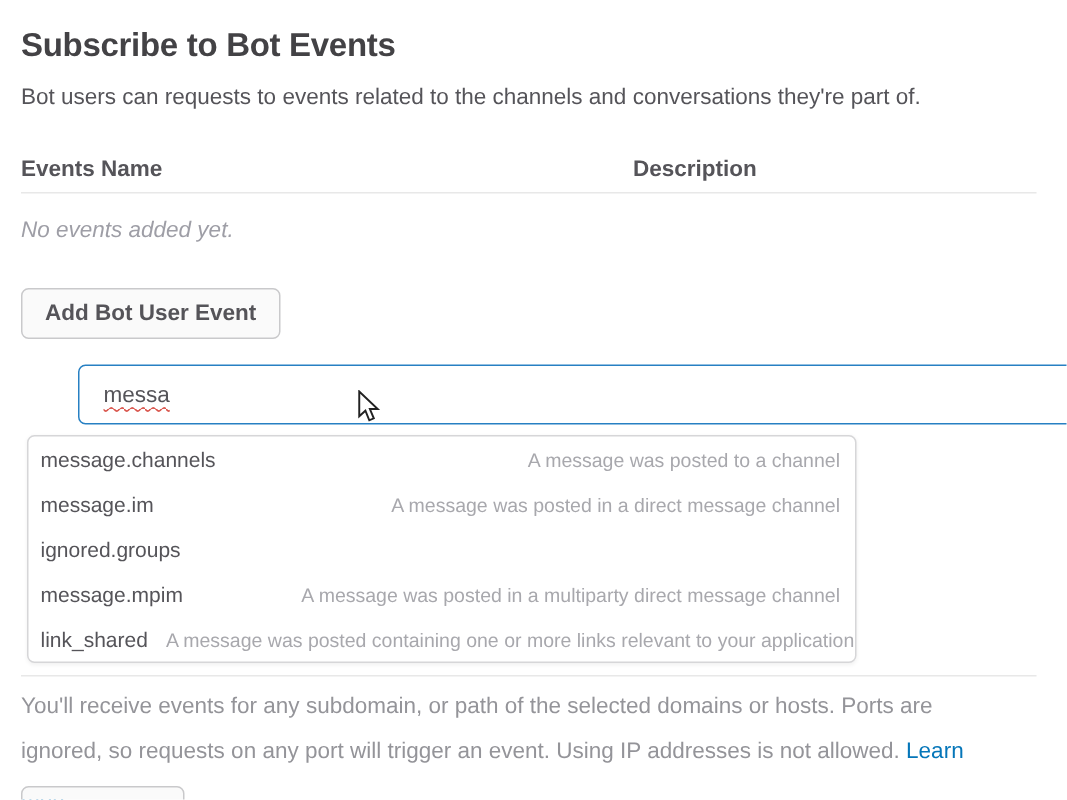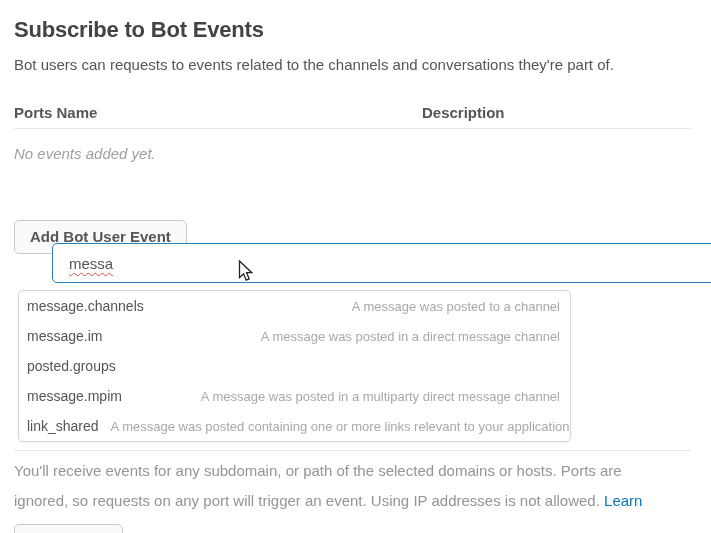--- a/index.html
+++ b/index.html
@@ -40,21 +40,21 @@
     position: absolute; left: 14px; top: 145px;
     font-size: 15px; font-style: italic; color: #9e9ea6;
   }
   .add-button {
     position: absolute; left: 14px; top: 192px;
     height: 34px; padding: 0 15px;
     background: #fafafa;
     border: 1px solid #c9c9cb; border-radius: 5px;
     font-family: inherit;
     font-size: 15px; font-weight: bold; color: #555459;
-    line-height: 32px; cursor: pointer; margin-top: 28px;
+    line-height: 32px; cursor: pointer;
   }
   .event-input {
     position: absolute; left: 14px; top: 243px;
     width: 677px; height: 40px;
     background: #ffffff;
     border: 1px solid #2780c3; border-radius: 5px;
     padding: 0 16px;
     font-size: 15px; color: #555459;
     display: flex; align-items: center; margin-left: 38px;
   }
@@ -109,21 +109,21 @@
 </head>
 <body>
 
 <div class="page">
 
   <h1 class="page-title">Subscribe to Bot Events</h1>
 
   <p class="page-subtitle">Bot users can requests to events related to the channels and conversations they're part of.</p>
 
   <div class="table-header">
-    <div class="col col-event">Ports Name</div>
+    <div class="col col-event">Events Name</div>
     <div class="col col-desc">Description</div>
   </div>
 
   <div class="divider divider-header"></div>
 
   <div class="empty-state">No events added yet.</div>
 
   <button class="add-button">Add Bot User Event</button>
 
   <div class="event-input" role="textbox">
@@ -133,21 +133,21 @@
   <div class="suggestions">
     <div class="suggestion-row">
       <span class="suggestion-name">message.channels</span>
       <span class="suggestion-desc">A message was posted to a channel</span>
     </div>
     <div class="suggestion-row">
       <span class="suggestion-name">message.im</span>
       <span class="suggestion-desc">A message was posted in a direct message channel</span>
     </div>
     <div class="suggestion-row">
-      <span class="suggestion-name">posted.groups</span>
+      <span class="suggestion-name">ignored.groups</span>
     </div>
     <div class="suggestion-row">
       <span class="suggestion-name">message.mpim</span>
       <span class="suggestion-desc">A message was posted in a multiparty direct message channel</span>
     </div>
     <div class="suggestion-row">
       <span class="suggestion-name">link_shared</span>
       <span class="suggestion-desc">A message was posted containing one or more links relevant to your application</span>
     </div>
   </div>

